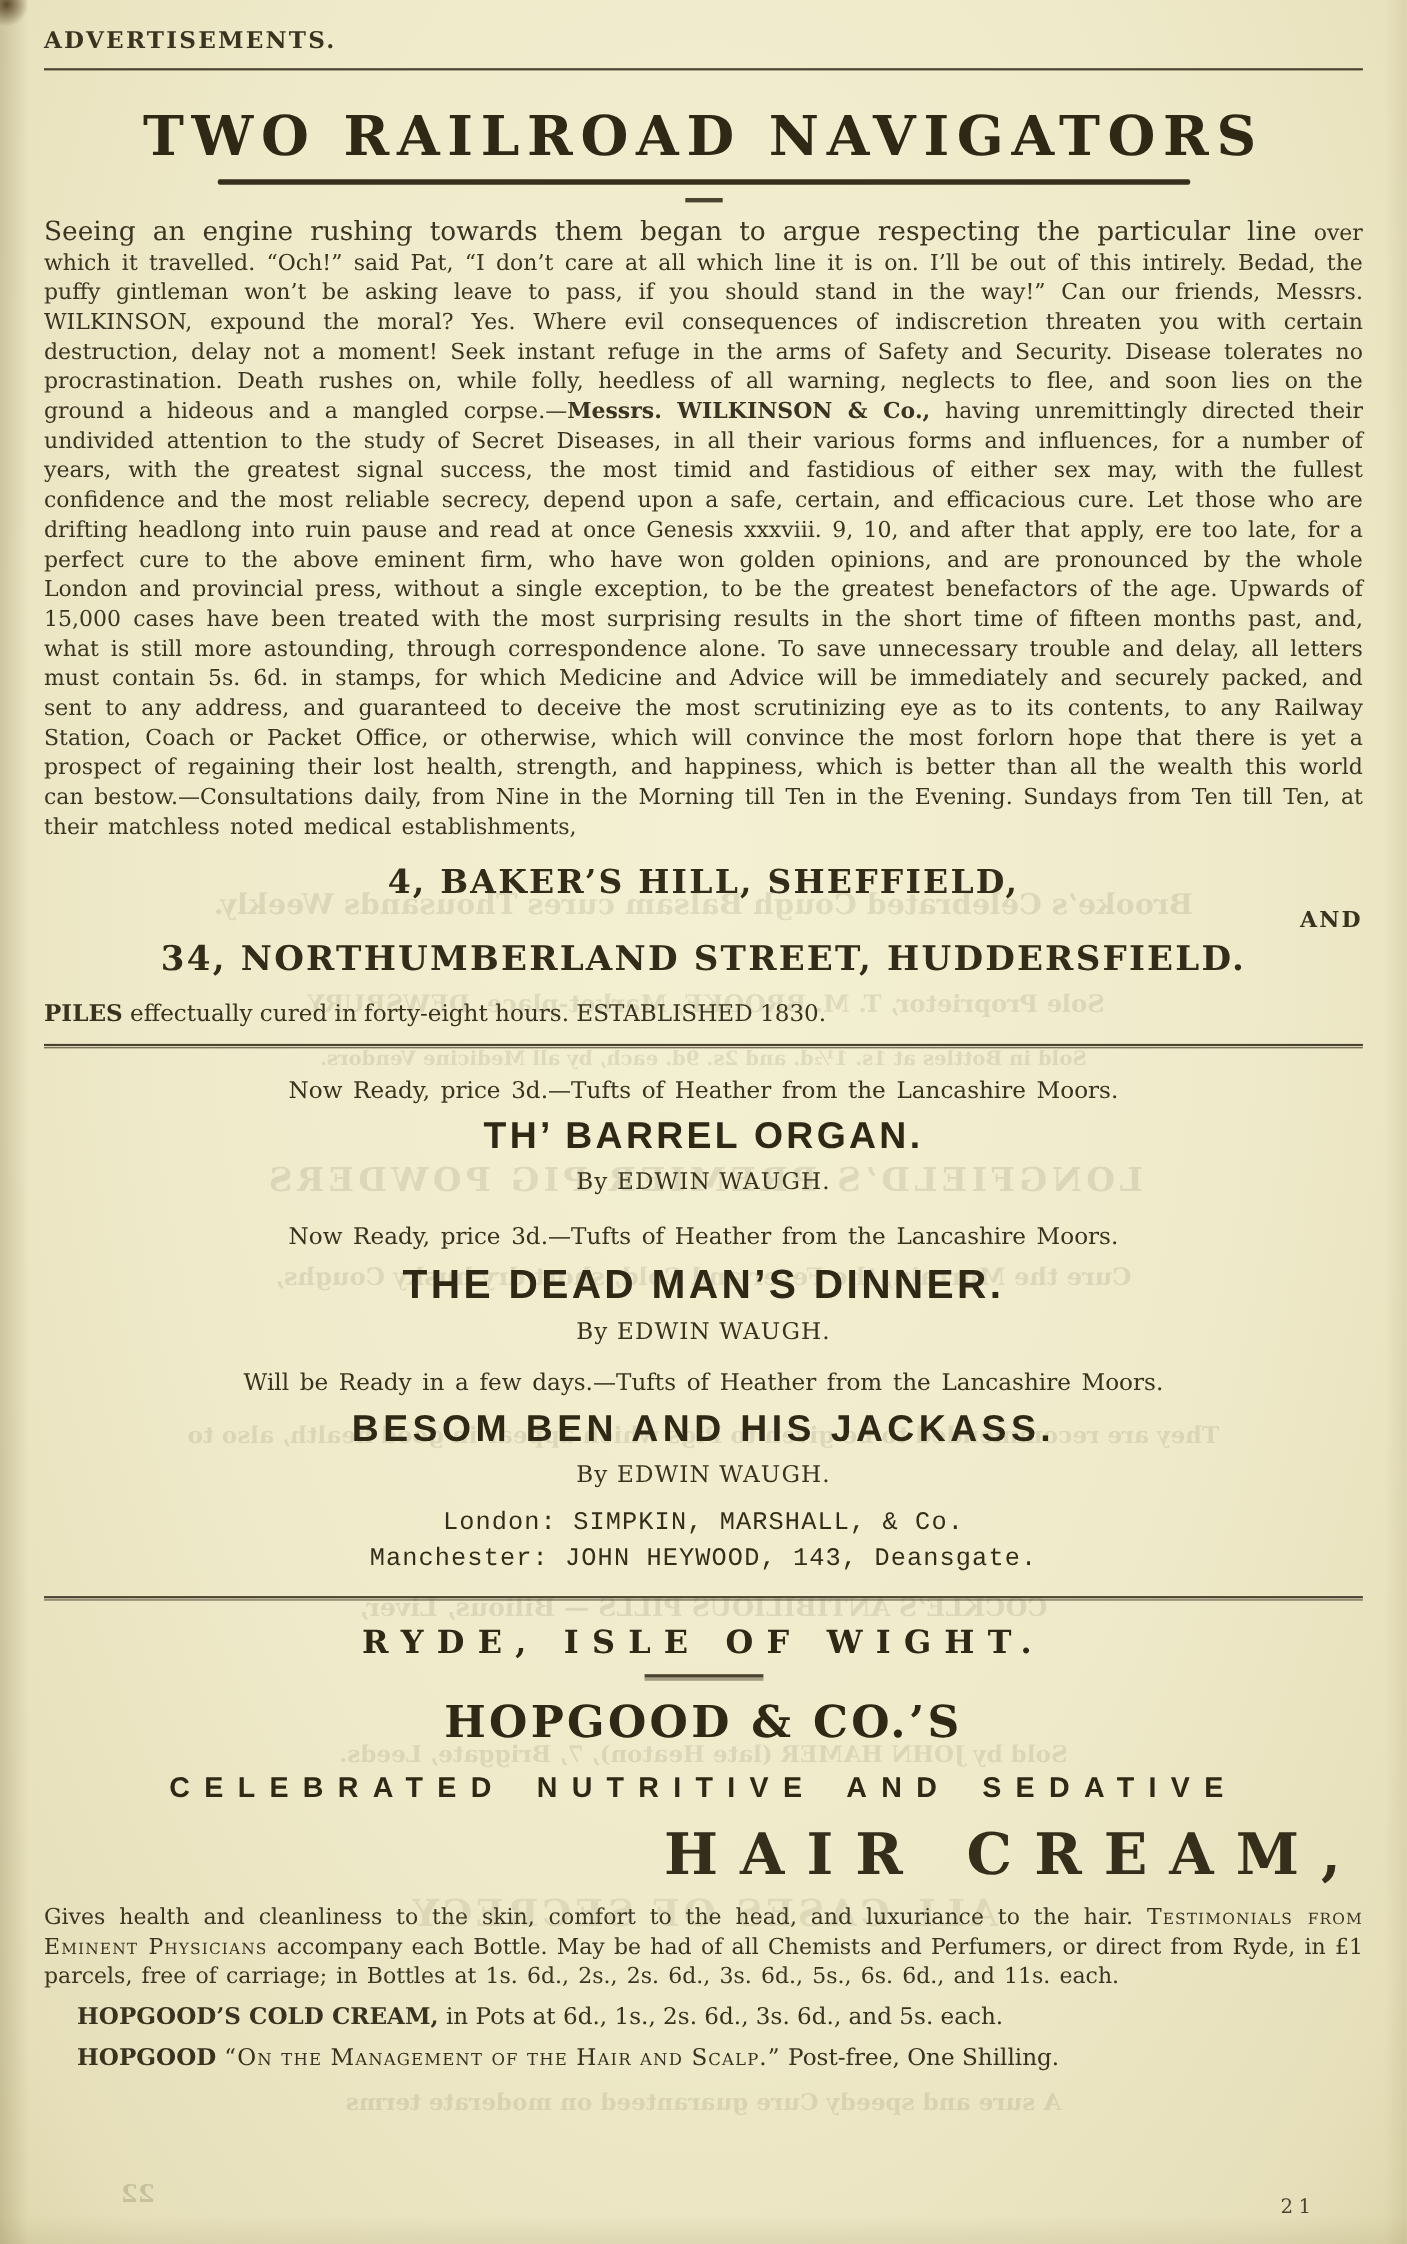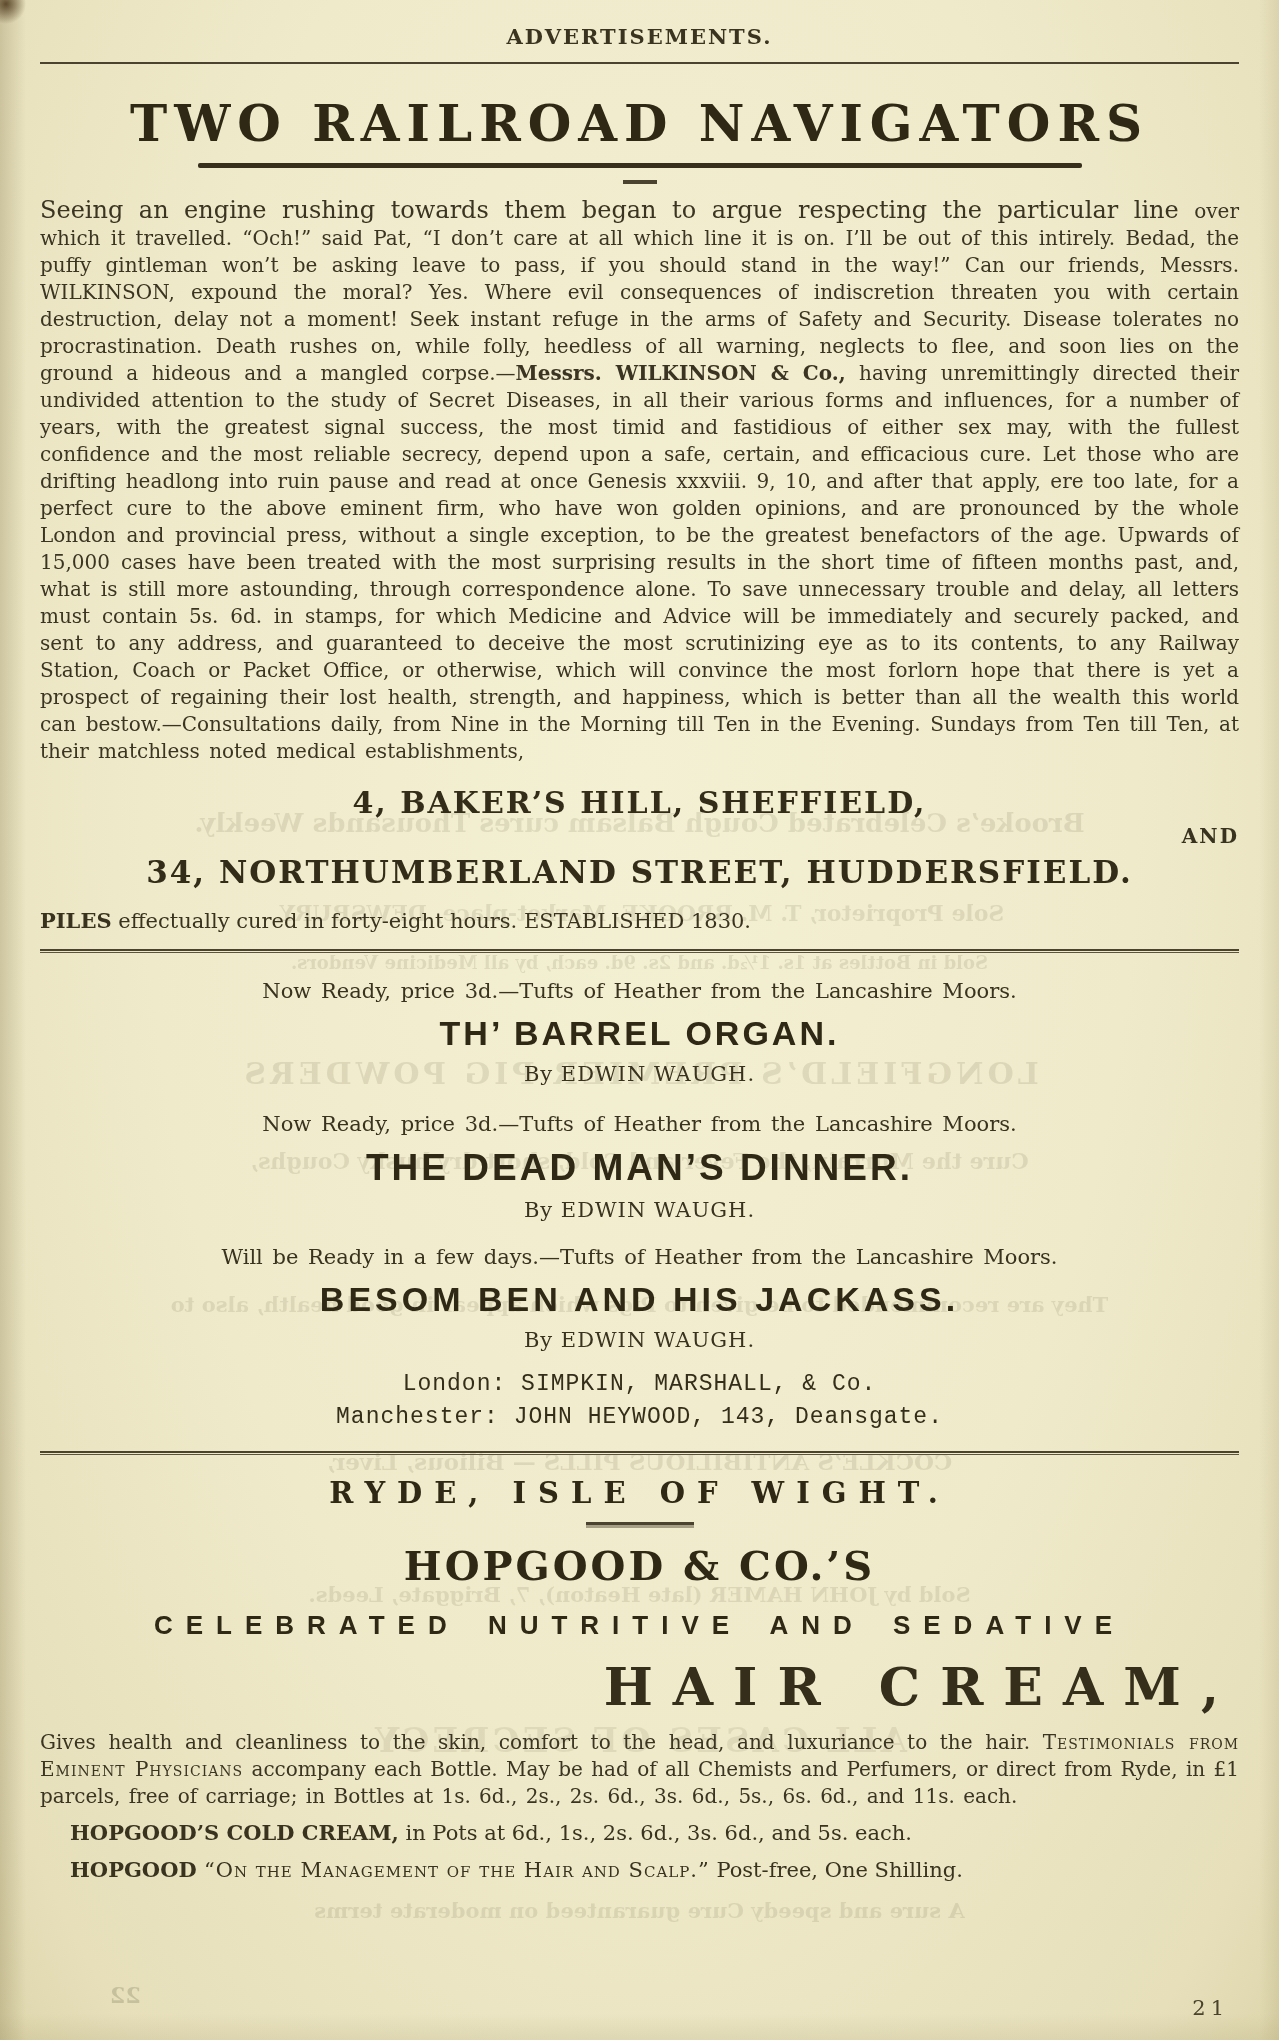--- a/index.html
+++ b/index.html
@@ -35,21 +35,21 @@
   .g5{ top:1148px; font-size:22px; }
   .g6{ top:1292px; font-size:21px; }
   .g7{ top:1448px; font-size:23px; }
   .g8{ top:1582px; font-size:21px; }
   .g9{ top:1720px; font-size:34px; letter-spacing:3px; opacity:.12; }
   .g10{ top:1898px; font-size:21px; }
   .g11{ top:1982px; left:110px; right:auto; font-size:22px; opacity:.25; }
   
   .content{ position:absolute; inset:0; z-index:1; padding:0 40px; }
   .running-head{
-    margin-top:24px; text-align:center;
+    margin-top:24px; text-align:left;
     font-size:21px; font-weight:bold; letter-spacing:2px; color:#3a3320;
   }
   .rule-top{ margin-top:13px; height:0; border-top:2px solid #4b432f; }
   .rule-double{ height:4px; border-top:2px solid #4b432f; border-bottom:1px solid #5d5440; }
   .main-title{
     margin-top:30px; text-align:center;
     font-size:50px; font-weight:bold; letter-spacing:7px;
     color:#2e2815; white-space:nowrap;
   }
   .title-underline{ width:884px; height:5px; background:#372f1c; margin:10px auto 0; border-radius:2px; }
@@ -100,22 +100,22 @@
   }
   .hop-par{
     margin-top:12px;
     font-size:20px; line-height:27px;
     text-align:justify; word-spacing:2px; color:#3b3422;
   }
   .smallcaps{ font-variant:small-caps; letter-spacing:1px; }
   .hop-line{ margin-top:10px; padding-left:30px; font-size:21px; }
   .hop-line2{ margin-top:12px; }
   .page-number{
-    position:absolute; top:1996px; right:50px;
-    font-size:21px; letter-spacing:5px; color:#4a422c;
+    position:absolute; top:1996px; right:82px;
+    font-size:18px; letter-spacing:5px; color:#4a422c;
   }
 </style>
 </head>
 <body>
 
 <div class="page">
 
   <div class="ghost-layer">
     <div class="ghost g1">Brooke’s Celebrated Cough Balsam cures Thousands Weekly.</div>
     <div class="ghost g2">Sole Proprietor, T. M. BROOKE, Market-place, DEWSBURY.</div>

